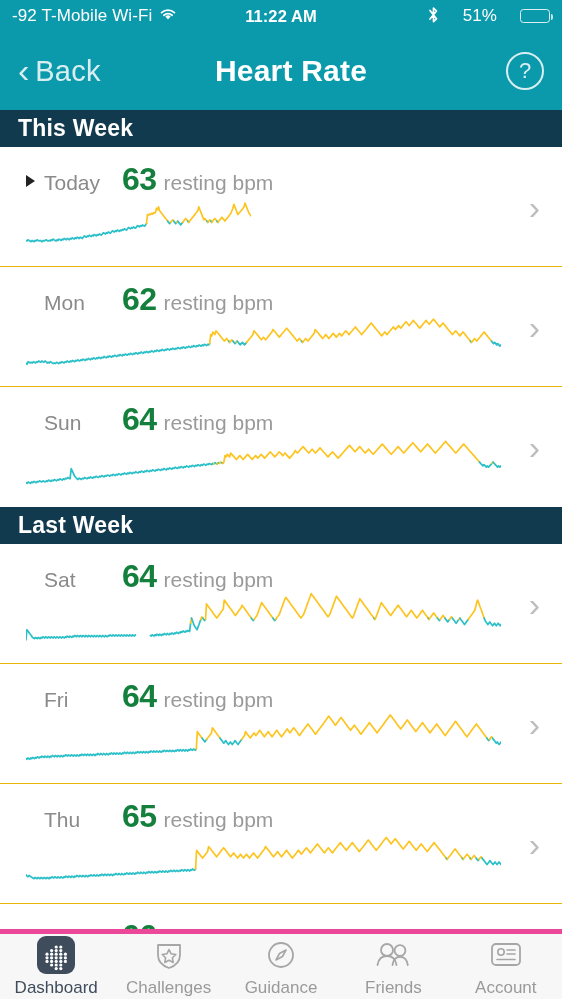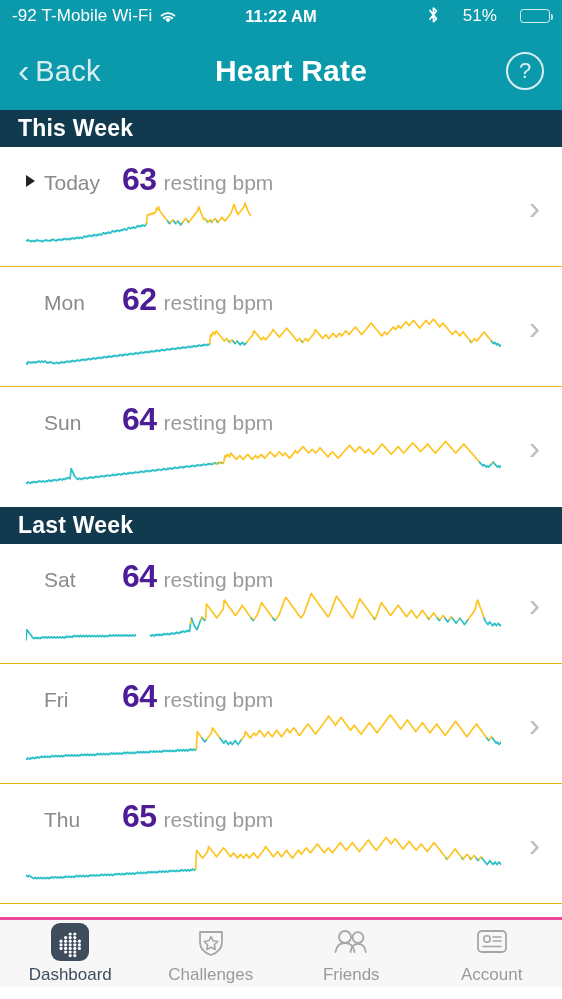--- a/index.html
+++ b/index.html
@@ -9,21 +9,21 @@
     background:#ffffff;
     -webkit-font-smoothing:antialiased;
   }
 
   
   .statusbar{
     height:32px; background:#0b9aab; color:#ffffff;
     display:flex; align-items:center; padding:0 12px;
     font-size:17px; letter-spacing:.1px; position:relative;
   }
-  .sb-left{ display:flex; align-items:center; gap:7px; white-space:nowrap; }
+  .sb-left{ display:flex; align-items:flex-start; gap:7px; white-space:nowrap; }
   .sb-center{
     position:absolute; left:0; right:0; text-align:center;
     font-weight:bold; font-size:16.5px; pointer-events:none;
   }
   .sb-right{ margin-left:auto; display:flex; align-items:center; gap:23px; z-index:1;}
   .wifi-icon{ display:inline-block; width:18px; height:14px; position:relative; }
   .bt-icon{ font-size:16px; line-height:1; }
   .batt{
     width:30px; height:14px; border:1.5px solid rgba(255,255,255,.85);
     border-radius:3.5px; position:relative; padding:1.5px;
@@ -70,35 +70,35 @@
   .day-head{
     display:flex; align-items:baseline; padding:14px 0 0 26px; gap:0;
   }
   .tri{
     width:0; height:0; border-left:9px solid #222;
     border-top:6px solid transparent; border-bottom:6px solid transparent;
     margin-right:9px; align-self:center; margin-top:2px;
   }
   .tri.hidden{ visibility:hidden; }
   .day-name{ color:#8a8a8a; font-size:21px; min-width:66px; }
-  .bpm-val{ color:#4c1d95; font-size:32px; font-weight:bold; margin-left:12px; letter-spacing:-.5px; }
+  .bpm-val{ color:#15803d; font-size:32px; font-weight:bold; margin-left:12px; letter-spacing:-.5px; }
   .bpm-unit{ color:#9a9a9a; font-size:21px; margin-left:7px; }
   .row-chevron{
     position:absolute; right:22px; top:50%; transform:translateY(-50%);
     color:#bdbdbd; font-size:34px; font-weight:300; line-height:1;
   }
   .spark{ position:absolute; left:26px; bottom:10px; }
 
   
   .day-row.clipped{ height:44px; border-bottom:none; }
 
   
   .tabbar{
-    position:absolute; left:0; bottom:12px; width:562px; height:70px;
-    background:#f7f7f7; border-top:3px solid #ec4899;
+    position:absolute; left:0; bottom:0; width:562px; height:70px;
+    background:#f7f7f7; border-top:5px solid #ec4899;
     display:flex; align-items:center;
   }
   .tab{
     flex:1; display:flex; flex-direction:column; align-items:center;
     justify-content:center; gap:4px; cursor:pointer; color:#9a9a9a;
     font-size:17px; height:100%;
   }
   .tab.active{ color:#3f4c5c; }
   .tab-icon{ width:38px; height:38px; display:flex; align-items:center; justify-content:center; }
   .fitbit-tile{
@@ -355,20 +355,29 @@
       <span class="tab-icon">
         <svg width="34" height="34" viewBox="0 0 34 34">
           <path d="M6 7 h22 v10 c0 7-5 11-11 13 C11 28 6 24 6 17 Z" fill="none" stroke="#a6a6a6" stroke-width="1.8" stroke-linejoin="round"></path>
           <path d="M17 11.5 l2.1 4.3 4.7.7 -3.4 3.3 .8 4.7 -4.2-2.2 -4.2 2.2 .8-4.7 -3.4-3.3 4.7-.7 Z" fill="none" stroke="#a6a6a6" stroke-width="1.6" stroke-linejoin="round"></path>
         </svg>
       </span>
       <span>Challenges</span>
     </div>
     <div class="tab">
       <span class="tab-icon">
+        <svg width="34" height="34" viewBox="0 0 34 34">
+          <circle cx="17" cy="17" r="12" fill="none" stroke="#a6a6a6" stroke-width="1.8"></circle>
+          <path d="M22 12 L15.5 15.5 L12 22 L18.5 18.5 Z" fill="none" stroke="#a6a6a6" stroke-width="1.6" stroke-linejoin="round"></path>
+        </svg>
+      </span>
+      <span>Guidance</span>
+    </div>
+    <div class="tab">
+      <span class="tab-icon">
         <svg width="38" height="34" viewBox="0 0 38 34">
           <circle cx="13" cy="12" r="6" fill="none" stroke="#a6a6a6" stroke-width="1.8"></circle>
           <path d="M3.5 27 C4.5 20.5 8.5 18 13 18 C17.5 18 21.5 20.5 22.5 27" fill="none" stroke="#a6a6a6" stroke-width="1.8" stroke-linecap="round"></path>
           <circle cx="26" cy="12.5" r="5.4" fill="none" stroke="#a6a6a6" stroke-width="1.8"></circle>
           <path d="M18.5 27 C19.4 21.3 22.4 18.8 26 18.8 C29.6 18.8 33 21.3 33.8 27" fill="none" stroke="#a6a6a6" stroke-width="1.8" stroke-linecap="round"></path>
         </svg>
       </span>
       <span>Friends</span>
     </div>
     <div class="tab">

